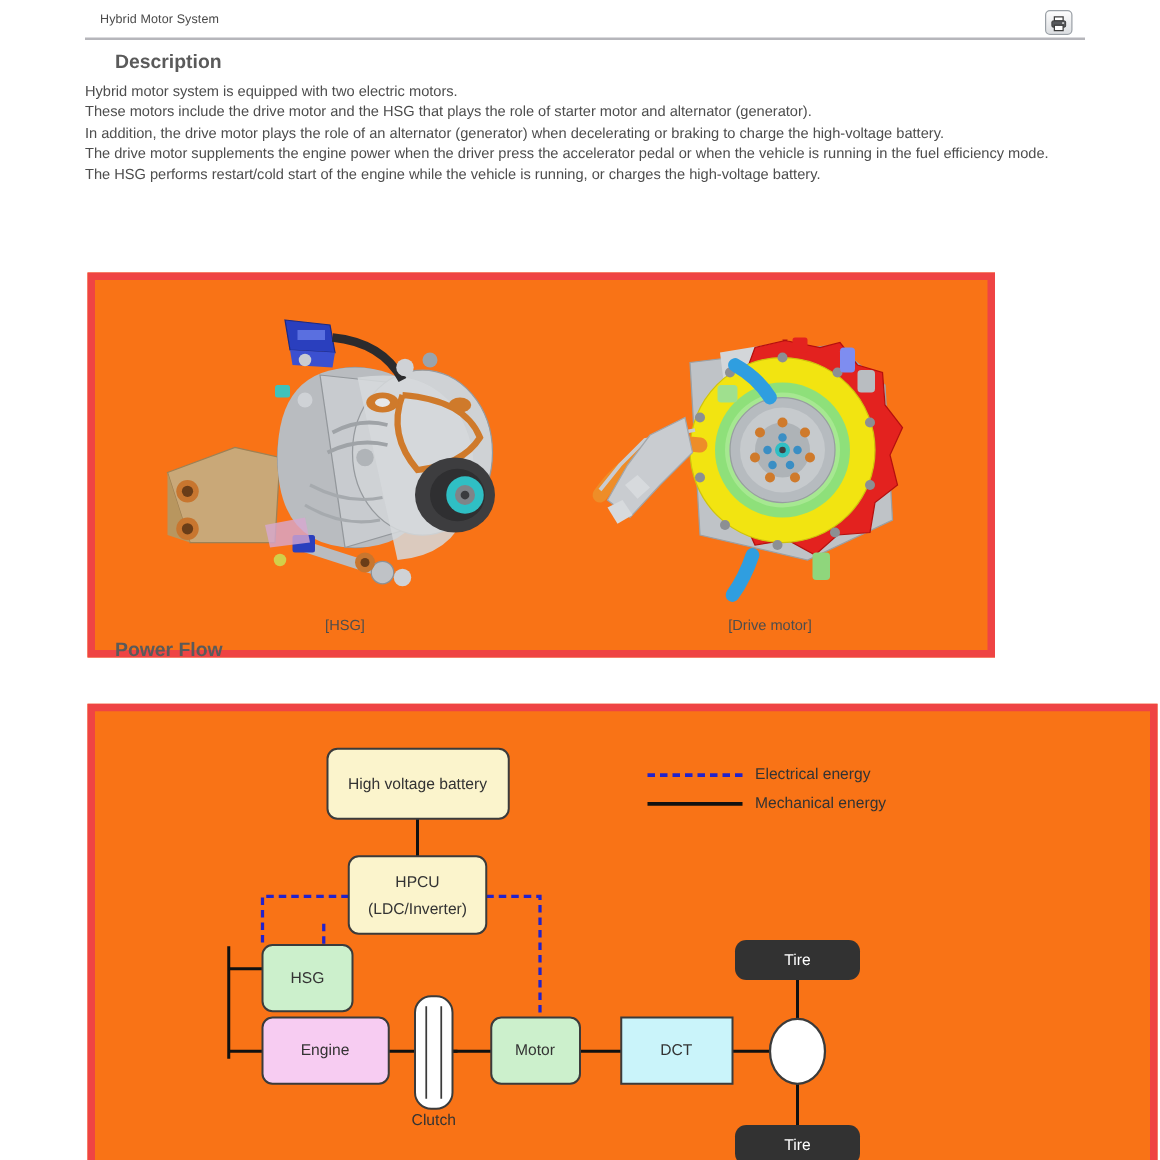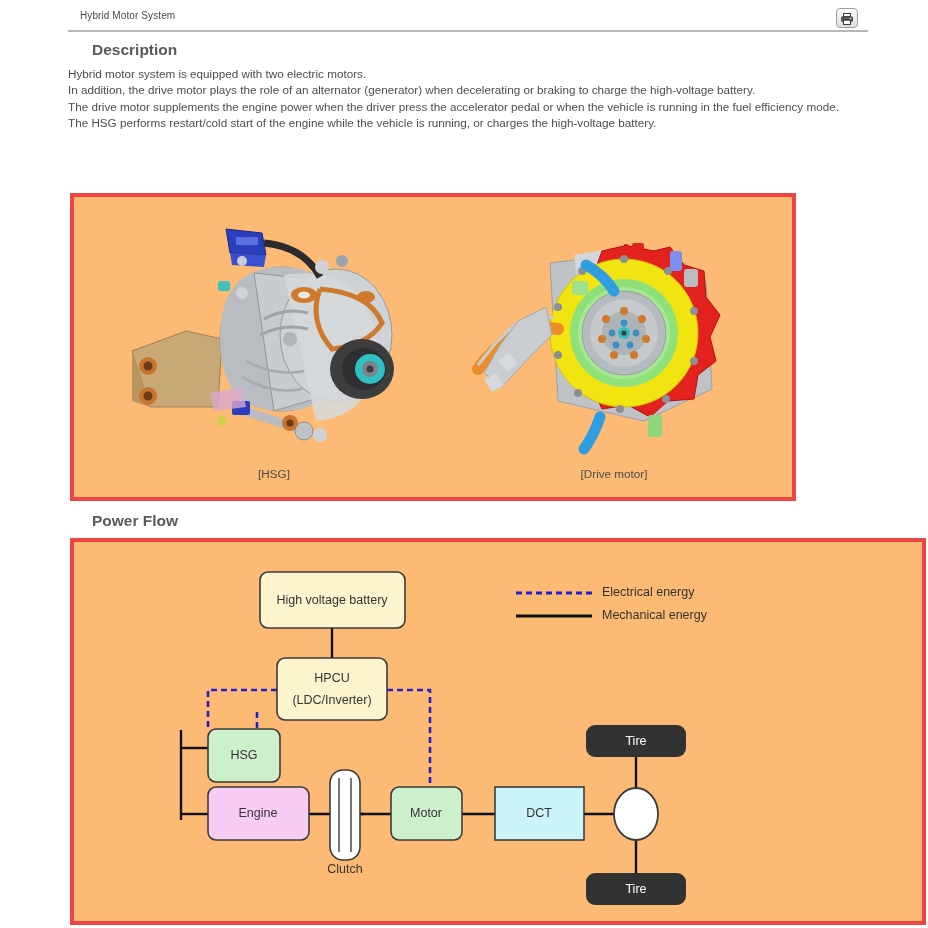--- a/index.html
+++ b/index.html
@@ -65,22 +65,23 @@
     width: 800px;
     font-size: 11.7px;
     line-height: 16.4px;
     color: #4d4d4d;
   }
   #description-body .line { white-space: pre-wrap; }
 
   
   .panel {
     position: absolute;
-    border: 4px solid #ef4444;
-    background: #fdba74;
+    border: 6px solid #ef4444;
+    background: #f97316;
+    margin-top: 25px;
   }
   #photo-panel { left: 70px; top: 193px; width: 726px; height: 308px; }
   #flow-panel  { left: 70px; top: 538px; width: 856px; height: 387px; }
 
   
   .figure { position: absolute; }
   #figure-hsg   { left: 40px; top: 14px; width: 320px; height: 250px; }
   #figure-drive { left: 380px; top: 14px; width: 320px; height: 250px; }
   .figure-caption {
     position: absolute;
@@ -127,20 +128,21 @@
         <rect x="9.7" y="5.8" width="1.6" height="1.3" fill="#d8d8d8"></rect>
       </svg>
     </span>
   </button>
 </div>
 
 <div class="section-heading" id="heading-description">Description</div>
 
 <div id="description-body">
   <div class="line">Hybrid motor system is equipped with two electric motors.</div>
+  <div class="line">These motors include the drive motor and the HSG that plays the role of starter motor and alternator (generator).</div>
   <div class="line">In addition, the drive motor plays the role of an alternator (generator) when decelerating or braking to charge the high-voltage battery.</div>
   <div class="line">The drive motor supplements the engine power when the driver press the accelerator pedal or when the vehicle is running in the fuel efficiency mode.</div>
   <div class="line">The HSG performs restart/cold start of the engine while the vehicle is running, or charges the high-voltage battery.</div>
 </div>
 
 <div class="panel" id="photo-panel">
 
   <div class="figure" id="figure-hsg">
     <svg class="figure-art" viewBox="0 0 320 250">
 

